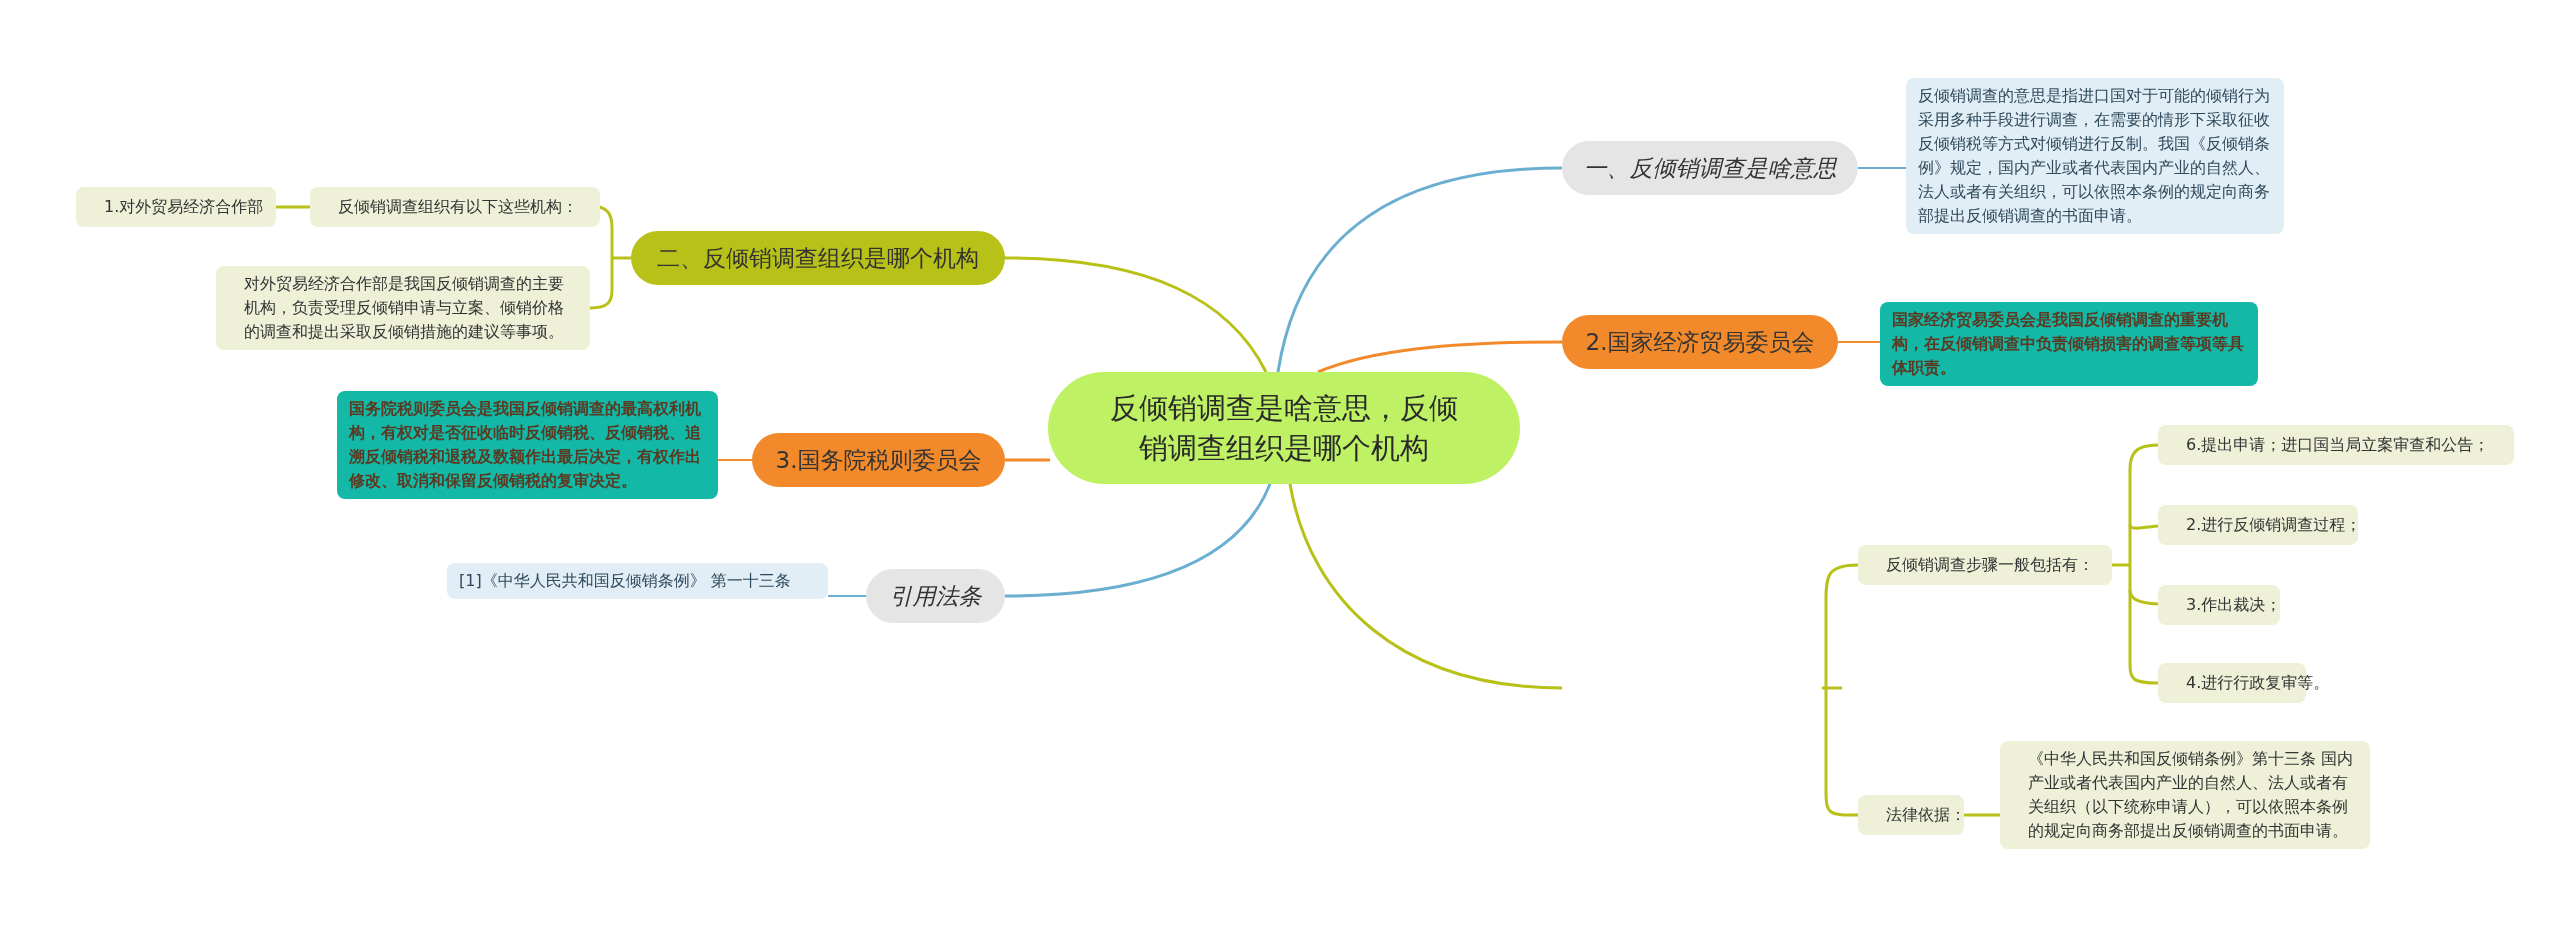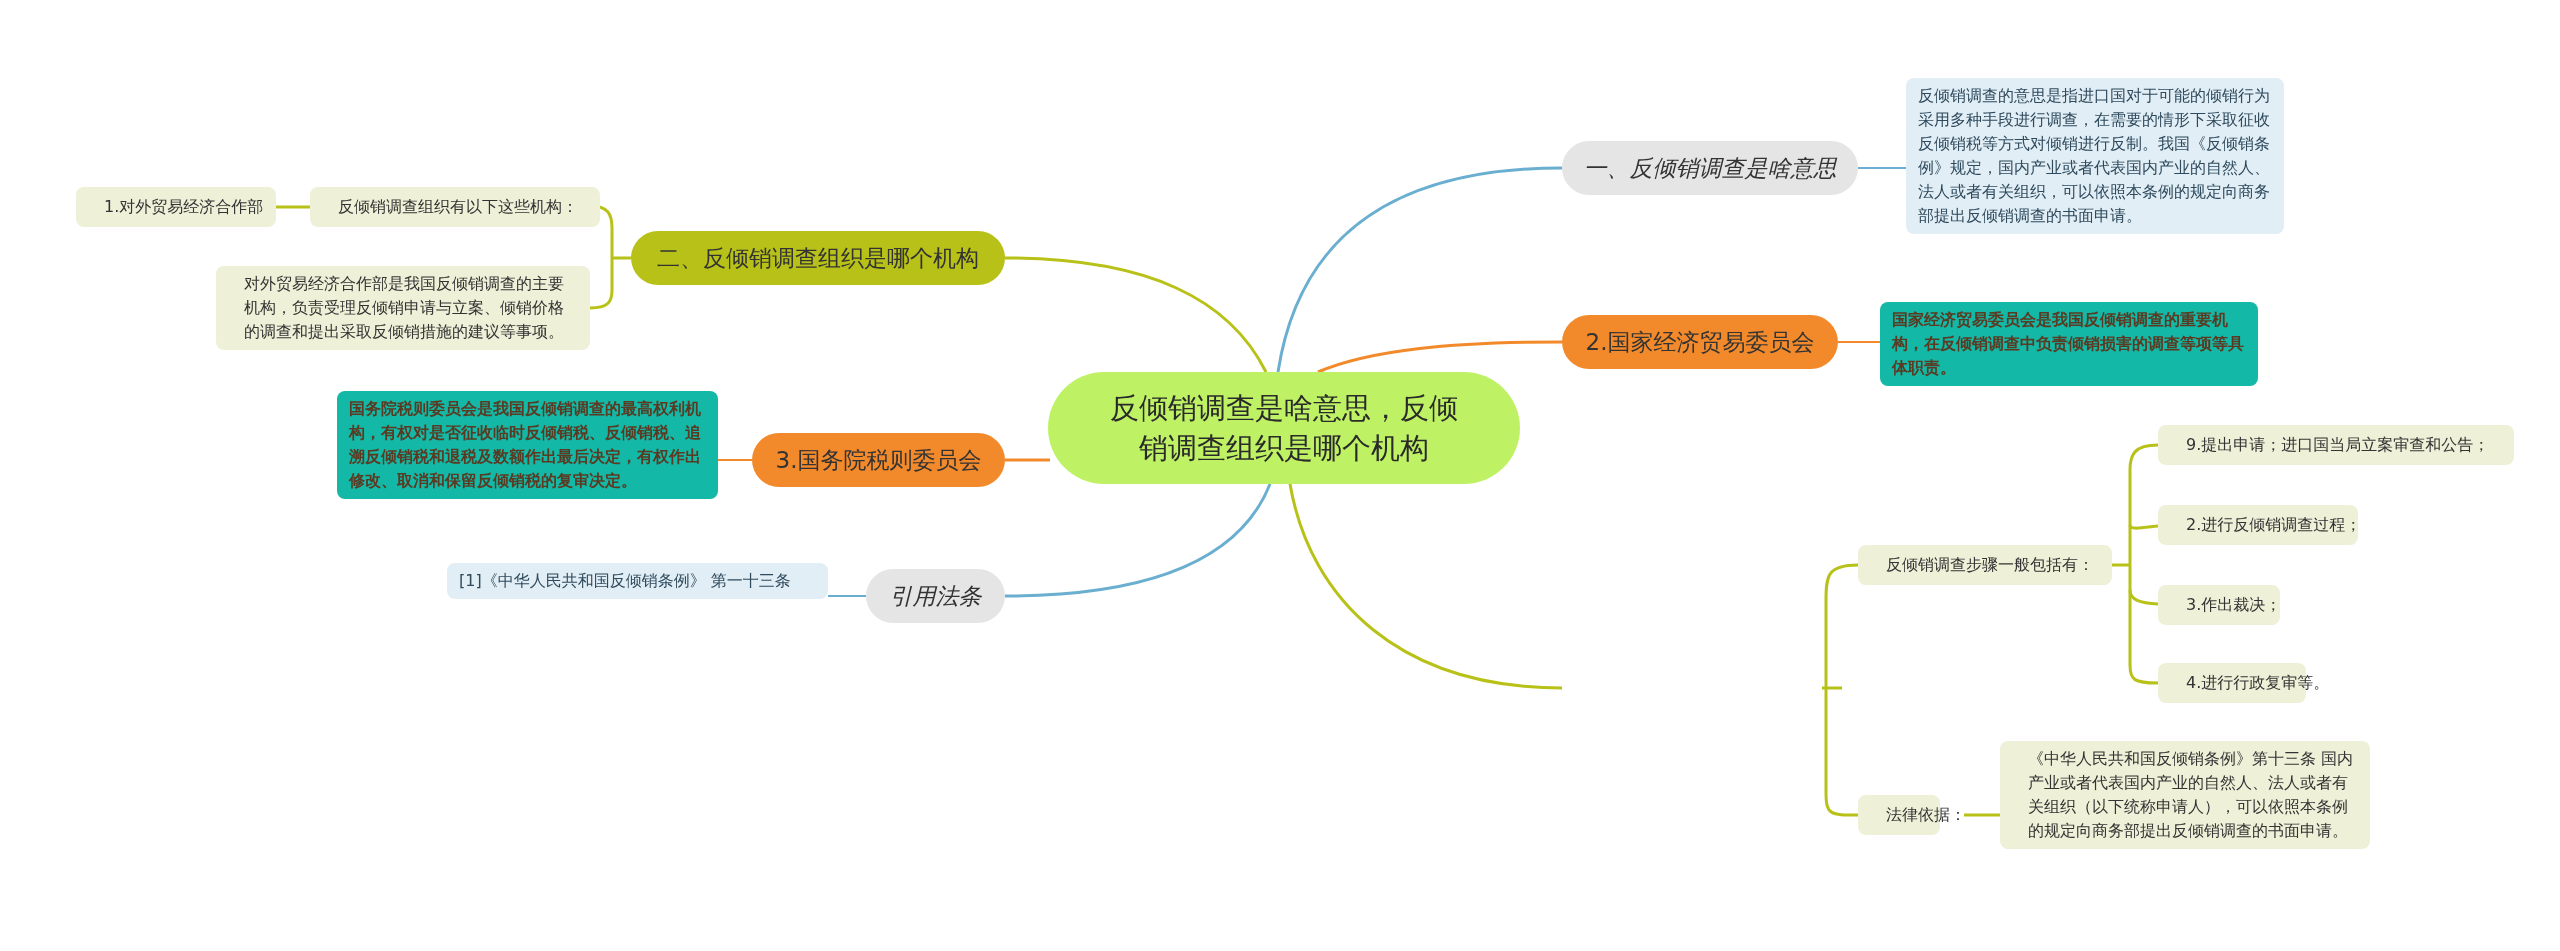--- a/index.html
+++ b/index.html
@@ -73,32 +73,32 @@
     <span>2.国家经济贸易委员会</span>
   </div>
   <div class="node sub orange-l" style="left:1880px; top:302px; width:378px;">
     <span>国家经济贸易委员会是我国反倾销调查的重要机构，在反倾销调查中负责倾销损害的调查等项等具体职责。</span>
   </div>
 
   <div class="node sub olive-l single" style="left:1858px; top:545px; width:254px;">
     <span>反倾销调查步骤一般包括有：</span>
   </div>
   <div class="node sub olive-l single" style="left:2158px; top:425px; width:356px;">
-    <span>9.提出申请；进口国当局立案审查和公告；</span>
+    <span>6.提出申请；进口国当局立案审查和公告；</span>
   </div>
   <div class="node sub olive-l single" style="left:2158px; top:505px; width:200px;">
     <span>2.进行反倾销调查过程；</span>
   </div>
   <div class="node sub olive-l single" style="left:2158px; top:585px; width:122px;">
     <span>3.作出裁决；</span>
   </div>
   <div class="node sub olive-l single" style="left:2158px; top:663px; width:148px;">
     <span>4.进行行政复审等。</span>
   </div>
-  <div class="node sub olive-l single" style="left:1858px; top:795px; width:82px;">
+  <div class="node sub olive-l single" style="left:1858px; top:795px; width:106px;">
     <span>法律依据：</span>
   </div>
   <div class="node sub olive-l" style="left:2000px; top:741px; width:370px;">
     <span>《中华人民共和国反倾销条例》第十三条 国内产业或者代表国内产业的自然人、法人或者有关组织（以下统称申请人），可以依照本条例的规定向商务部提出反倾销调查的书面申请。</span>
   </div>
 
   <div class="node topic olive" style="left:631px; top:231px; width:374px;">
     <span>二、反倾销调查组织是哪个机构</span>
   </div>
   <div class="node sub olive-l single" style="left:310px; top:187px; width:290px;">

